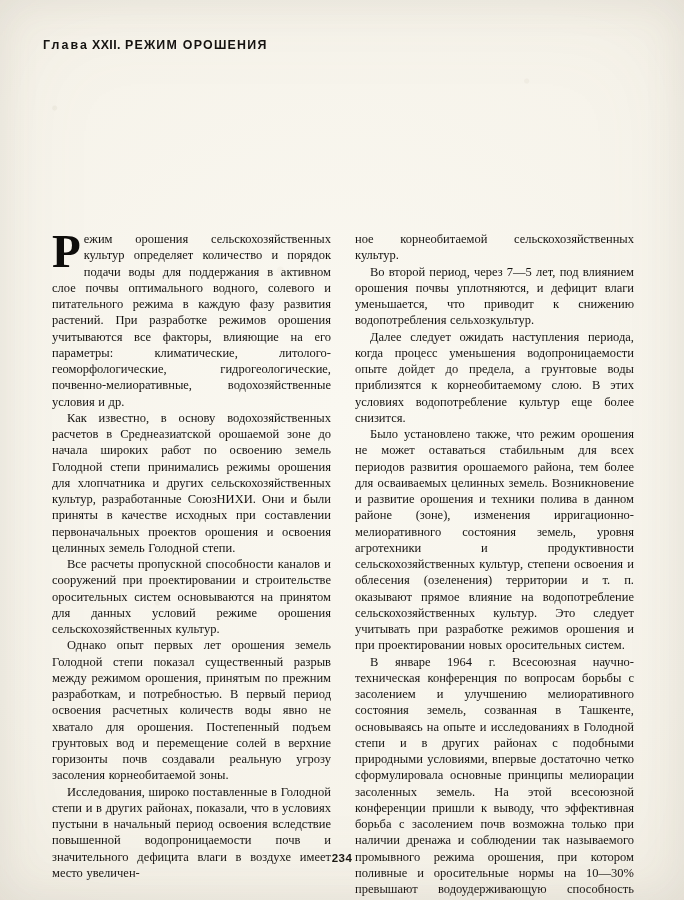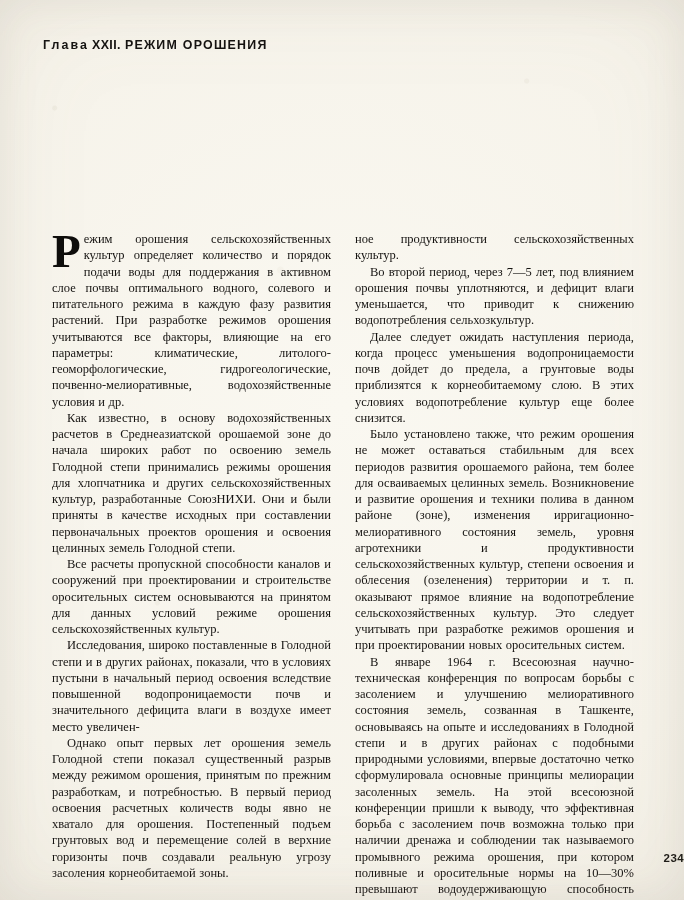--- a/index.html
+++ b/index.html
@@ -113,21 +113,21 @@
     margin-top: 1px;
     color: #0e0d0b;
   }
 
   
   .folio {
     position: absolute;
     left: 0;
     right: 0;
     top: 852px;
-    text-align: right;
+    text-align: center;
     font-family: "Liberation Sans", "DejaVu Sans", sans-serif;
     font-size: 11.5px;
     font-weight: bold;
     color: #1a1814;
     letter-spacing: .4px;
   }
 </style>
 </head>
 <body>
 
@@ -138,28 +138,28 @@
   <div class="chapter-head">
     <span class="ch-word">Глава</span><span class="ch-num">XXII.</span><span class="ch-title">РЕЖИМ ОРОШЕНИЯ</span>
   </div>
 
   <div class="columns">
 
     <div class="col">
       <p class="dropcap-para no-indent"><span class="dropcap">Р</span><span>ежим орошения сельскохозяйственных культур определяет количество и порядок подачи воды для поддержания в активном слое почвы оптимального водного, солевого и питательного режима в каждую фазу развития растений. При разработке режимов орошения учитываются все факторы, влияющие на его параметры: климатические, литолого-геоморфологические, гидрогеологические, почвенно-мелиоративные, водохозяйственные условия и др.</span></p>
       <p>Как известно, в основу водохозяйственных расчетов в Среднеазиатской орошаемой зоне до начала широких работ по освоению земель Голодной степи принимались режимы орошения для хлопчатника и других сельскохозяйственных культур, разработанные СоюзНИХИ. Они и были приняты в качестве исходных при составлении первоначальных проектов орошения и освоения целинных земель Голодной степи.</p>
       <p>Все расчеты пропускной способности каналов и сооружений при проектировании и строительстве оросительных систем основываются на принятом для данных условий режиме орошения сельскохозяйственных культур.</p>
+      <p>Однако опыт первых лет орошения земель Голодной степи показал существенный разрыв между режимом орошения, принятым по прежним разработкам, и потребностью. В первый период освоения расчетных количеств воды явно не хватало для орошения. Постепенный подъем грунтовых вод и перемещение солей в верхние горизонты почв создавали реальную угрозу засоления корнеобитаемой зоны.</p>
       <p>Исследования, широко поставленные в Голодной степи и в других районах, показали, что в условиях пустыни в начальный период освоения вследствие повышенной водопроницаемости почв и значительного дефицита влаги в воздухе имеет место увеличен-</p>
-      <p>Однако опыт первых лет орошения земель Голодной степи показал существенный разрыв между режимом орошения, принятым по прежним разработкам, и потребностью. В первый период освоения расчетных количеств воды явно не хватало для орошения. Постепенный подъем грунтовых вод и перемещение солей в верхние горизонты почв создавали реальную угрозу засоления корнеобитаемой зоны.</p>
     </div>
 
     <div class="col">
-      <p class="no-indent">ное продуктивности сельскохозяйственных культур.</p>
+      <p class="no-indent">ное корнеобитаемой сельскохозяйственных культур.</p>
       <p>Во второй период, через 7—5 лет, под влиянием орошения почвы уплотняются, и дефицит влаги уменьшается, что приводит к снижению водопотребления сельхозкультур.</p>
-      <p>Далее следует ожидать наступления периода, когда процесс уменьшения водопроницаемости почв дойдет до предела, а грунтовые воды приблизятся к корнеобитаемому слою. В этих условиях водопотребление культур еще более снизится.</p>
+      <p>Далее следует ожидать наступления периода, когда процесс уменьшения водопроницаемости опыте дойдет до предела, а грунтовые воды приблизятся к корнеобитаемому слою. В этих условиях водопотребление культур еще более снизится.</p>
       <p>Было установлено также, что режим орошения не может оставаться стабильным для всех периодов развития орошаемого района, тем более для осваиваемых целинных земель. Возникновение и развитие орошения и техники полива в данном районе (зоне), изменения ирригационно-мелиоративного состояния земель, уровня агротехники и продуктивности сельскохозяйственных культур, степени освоения и облесения (озеленения) территории и т. п. оказывают прямое влияние на водопотребление сельскохозяйственных культур. Это следует учитывать при разработке режимов орошения и при проектировании новых оросительных систем.</p>
       <p>В январе 1964 г. Всесоюзная научно-техническая конференция по вопросам борьбы с засолением и улучшению мелиоративного состояния земель, созванная в Ташкенте, основываясь на опыте и исследованиях в Голодной степи и в других районах с подобными природными условиями, впервые достаточно четко сформулировала основные принципы мелиорации засоленных земель. На этой всесоюзной конференции пришли к выводу, что эффективная борьба с засолением почв возможна только при наличии дренажа и соблюдении так называемого промывного режима орошения, при котором поливные и оросительные нормы на 10—30% превышают водоудерживающую способность почвы. Об-</p>
     </div>
 
   </div>
 
   <div class="folio">234</div>
 
   <div class="vignette"></div>
 </div>

